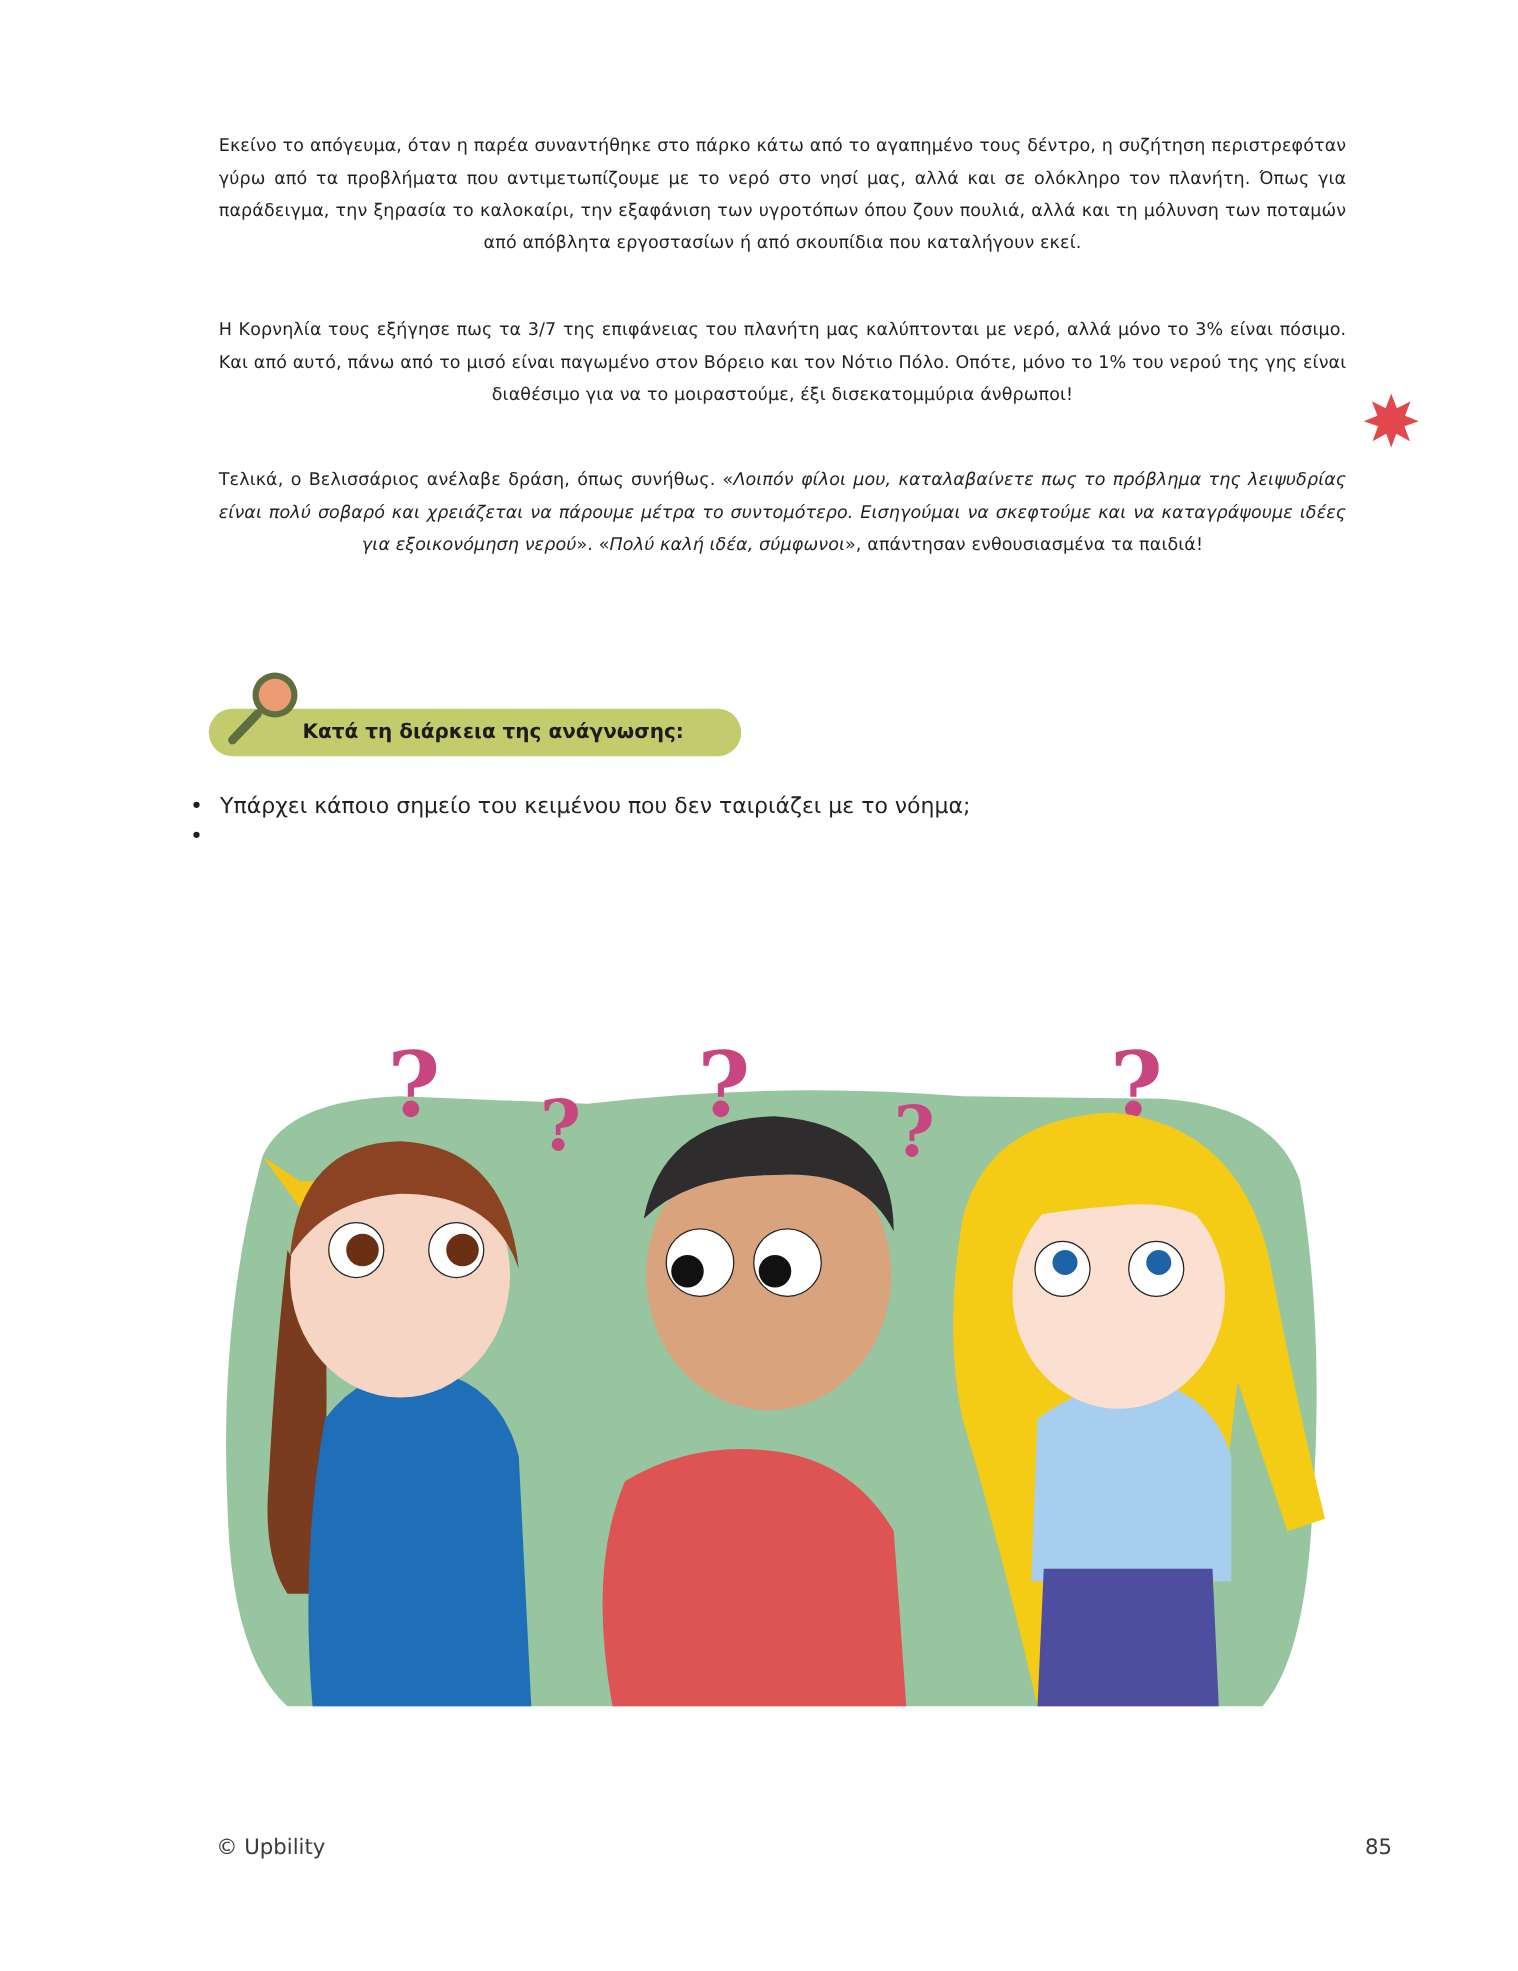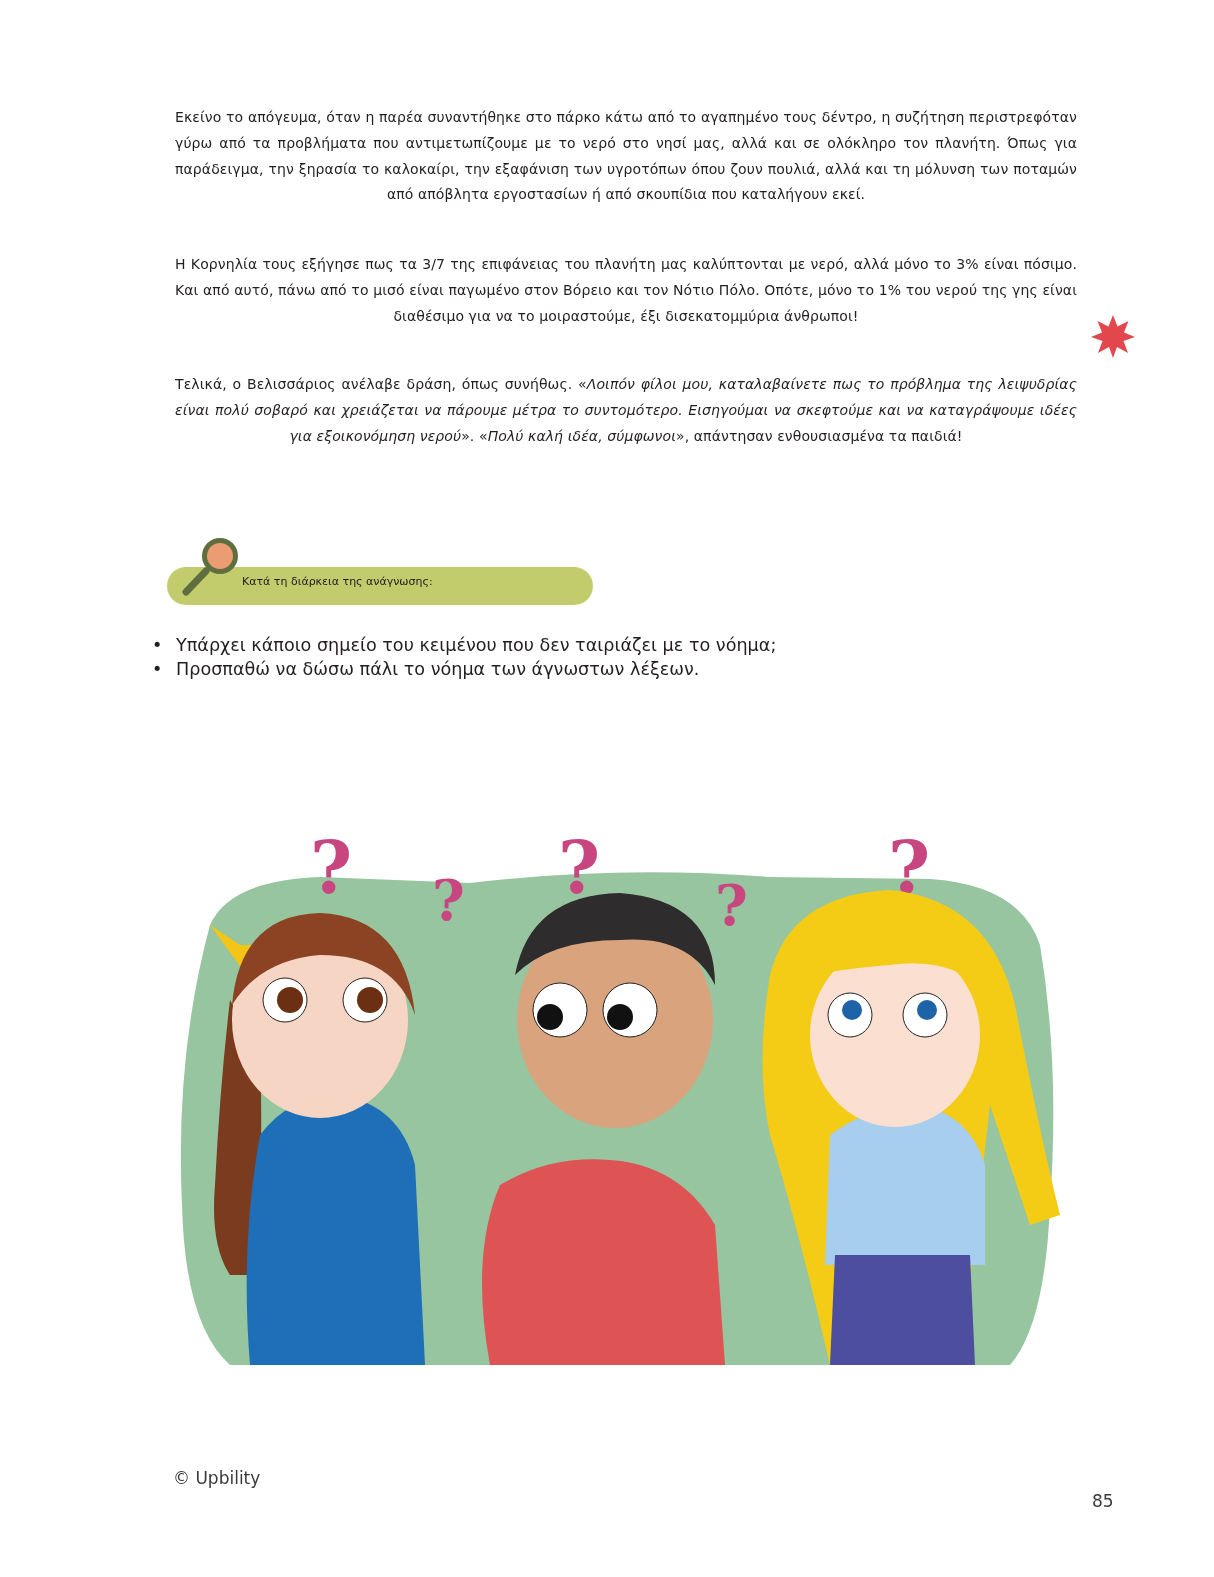--- a/index.html
+++ b/index.html
@@ -7,29 +7,29 @@
          font-family: "DejaVu Sans", sans-serif; color: #231f20; }
   .para { position: absolute; left: 175px; width: 902px; font-size: 14px; line-height: 25.8px;
           text-align: justify; text-align-last: center; letter-spacing: 0.1px; }
   .para em { font-style: italic; }
   #p1 { top: 105px; }
   #p2 { top: 252px; }
   #p3 { top: 372px; }
   .star { position: absolute; left: 1091px; top: 314px; width: 44px; height: 44px; }
   .banner { position: absolute; left: 167px; top: 567px; width: 426px; height: 38px;
             background: #c3cc6d; border-radius: 19px; }
-  .banner-label { position: absolute; left: 75px; top: 8px; font-size: 11px; font-weight: normal;
+  .banner-label { position: absolute; left: 75px; top: 8px; font-size: 16px; font-weight: bold;
                   color: #1c1c1c; white-space: nowrap; }
   .magnifier { position: absolute; left: 180px; top: 536px; width: 64px; height: 62px; }
   .bullets { position: absolute; left: 150px; top: 633px; font-size: 17.6px; line-height: 24px; margin: 0; padding: 0; list-style: none; }
   .bullets li { position: relative; padding-left: 26px; }
   .bullets li .dot { position: absolute; left: 2px; top: 0; }
   .illus { position: absolute; left: 170px; top: 805px; width: 905px; height: 575px; }
   .footer-left { position: absolute; left: 140px; top: 1468px; font-size: 17px; color: #3a3a3a; margin-left: 33px; }
-  .footer-right { position: absolute; left: 1092px; top: 1468px; font-size: 17px; color: #3a3a3a; margin-top: 23px; }
+  .footer-right { position: absolute; left: 1092px; top: 1468px; font-size: 17px; color: #3a3a3a; }
 </style>
 </head>
 <body>
 
 <p class="para" id="p1" style="margin:0">Εκείνο το απόγευμα, όταν η παρέα συναντήθηκε στο πάρκο κάτω από το αγαπημένο τους δέντρο, η συζήτηση περιστρεφόταν γύρω από τα προβλήματα που αντιμετωπίζουμε με το νερό στο νησί μας, αλλά και σε ολόκληρο τον πλανήτη. Όπως για παράδειγμα, την ξηρασία το καλοκαίρι, την εξαφάνιση των υγροτόπων όπου ζουν πουλιά, αλλά και τη μόλυνση των ποταμών από απόβλητα εργοστασίων ή από σκουπίδια που καταλήγουν εκεί.</p>
 
 <p class="para" id="p2" style="margin:0">Η Κορνηλία τους εξήγησε πως τα  3/7 της επιφάνειας του πλανήτη μας καλύπτονται με νερό, αλλά μόνο το 3% είναι πόσιμο. Και από αυτό, πάνω από το μισό είναι παγωμένο στον Βόρειο και τον Νότιο Πόλο. Οπότε, μόνο το 1% του νερού της γης είναι διαθέσιμο για να το μοιραστούμε, έξι δισεκατομμύρια άνθρωποι!</p>
 
 <svg class="star" viewBox="0 0 44 44">
   <polygon fill="#e2474d" points="22,1 26.5,12.5 37.5,7 33,18.5 44,23 32.5,27 37,39 26,33 22,44 18,33 7,39 11.5,27 0,23 11,18.5 6.5,7 17.5,12.5"></polygon>
@@ -46,21 +46,20 @@
   <circle cx="40" cy="20" r="13" fill="#eb9c72"></circle>
 </svg>
 
 <ul class="bullets">
   <li>
     <span class="dot">•</span>
     <div>Υπάρχει κάποιο σημείο του κειμένου που δεν ταιριάζει με το νόημα;</div>
   </li>
   <li>
     <span class="dot">•</span>
-    <div>Προσπαθώ να δώσω πάλι το νόημα των άγνωστων λέξεων.</div>
   </li>
 </ul>
 
 <svg class="illus" viewBox="0 0 905 575">
 
   <path fill="#97c59f" d="M40,120 Q60,75 150,72 L300,78 Q450,60 600,72 L760,74 Q850,80 870,140 Q890,260 880,400 Q875,520 840,560 L60,560 Q15,520 12,400 Q5,250 40,120 Z"></path>
 
   <g fill="#c8467f" font-family="DejaVu Serif, serif" font-weight="bold">
     <text x="140" y="88" font-size="72">?</text>
     <text x="262" y="115" font-size="56">?</text>

